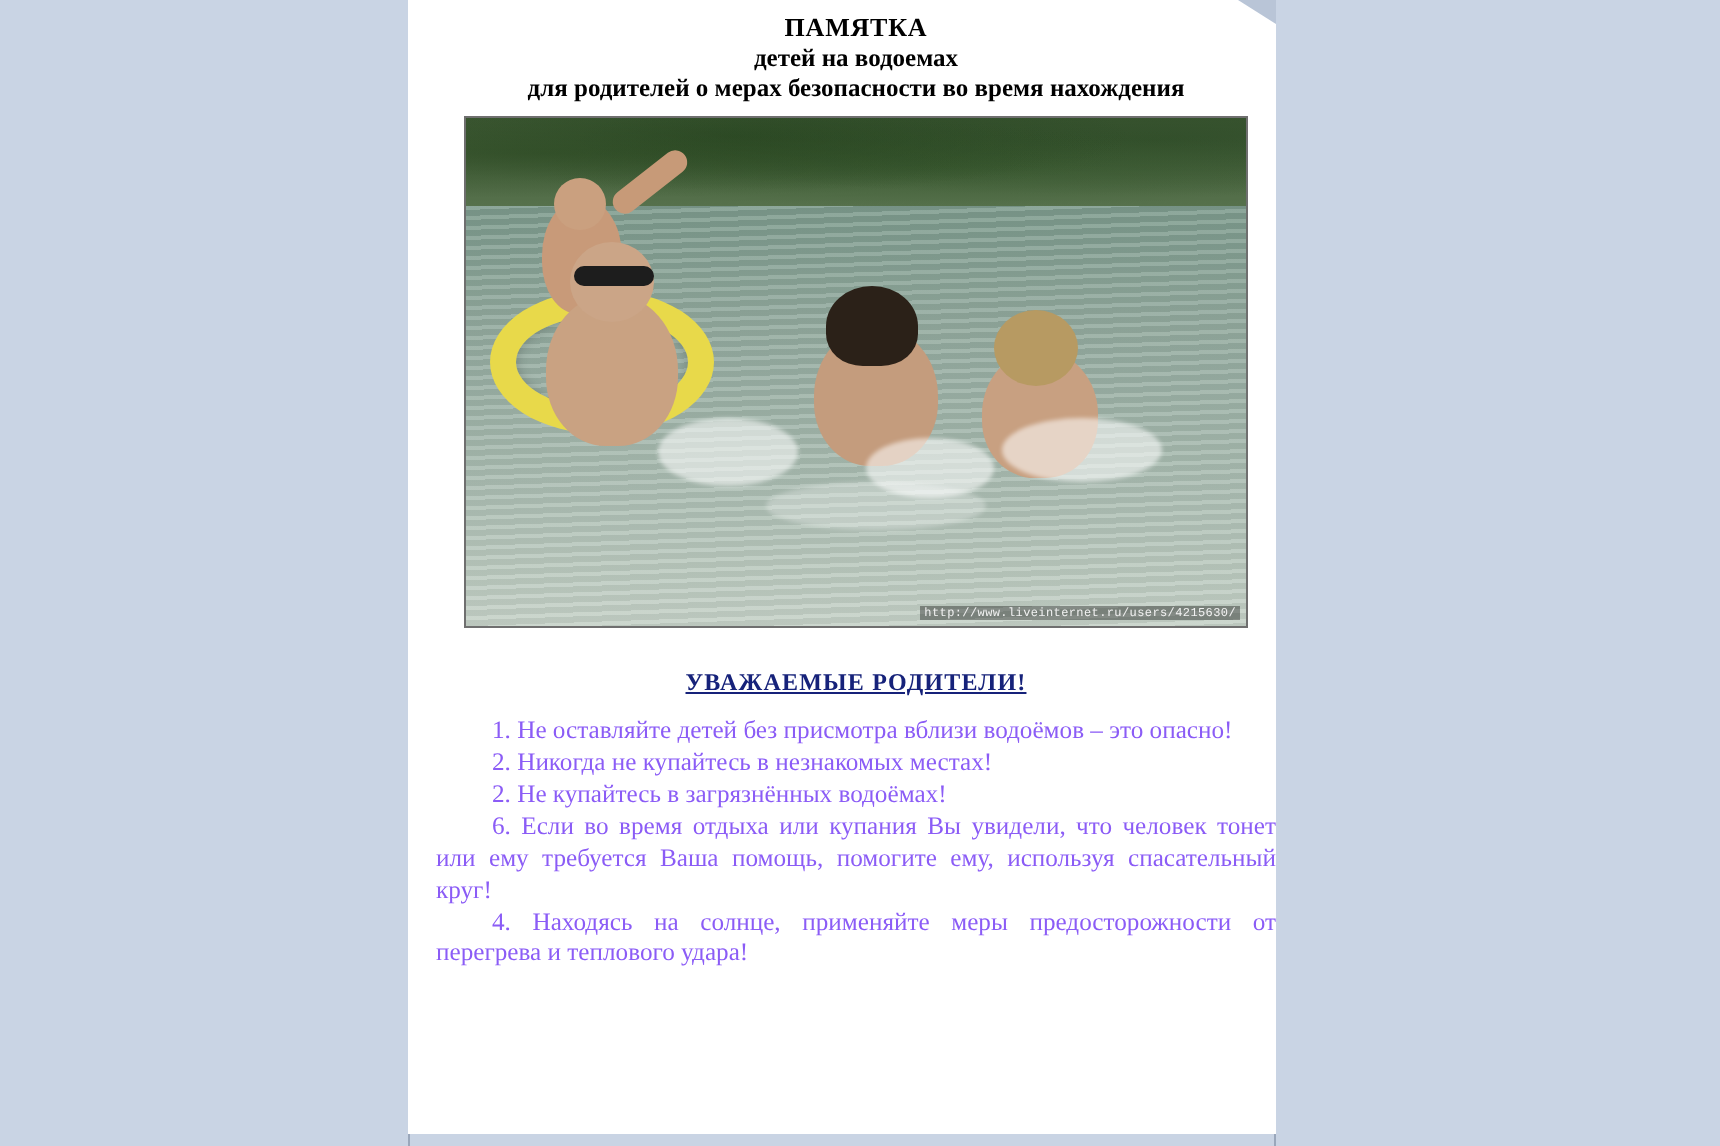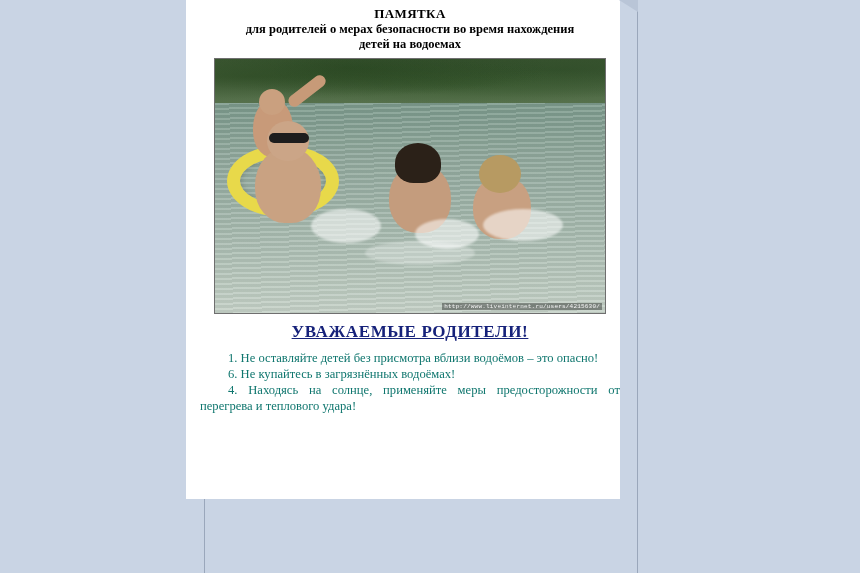--- a/index.html
+++ b/index.html
@@ -14,24 +14,24 @@
     overflow: hidden;
   }
   .page-wrap {
     position: relative;
     width: 860px;
     height: 573px;
   }
   
   .document {
     position: absolute;
-    left: 186px;
+    left: 204px;
     top: 0;
     width: 434px;
-    height: 499px;
+    height: 567px;
     background: #ffffff;
     box-sizing: border-box;
     padding: 4px 0 0 14px;
     overflow: hidden;
   }
   
   .edge-left {
     position: absolute;
     left: 204px;
     top: 0;
@@ -138,52 +138,52 @@
     font-family: "Liberation Mono", monospace;
     font-size: 6px;
     color: #f2f2f2;
     background: rgba(0,0,0,.35);
     padding: 0 2px;
     letter-spacing: .2px;
   }
   .heading-uvaz {
     text-align: center;
     font-weight: bold;
-    font-size: 17px;
+    font-size: 12px;
     color: #16227a;
     text-decoration: underline;
-    margin-top: 8px;
+    margin-top: 20px;
     letter-spacing: 0.6px;
   }
   .body-text {
     margin-top: 9px;
     font-size: 12.6px;
     line-height: 1.26;
     text-align: justify;
-    color: #0f766e;
+    color: #8b5cf6;
   }
   .body-text p {
     margin: 0;
     text-indent: 28px;
   }
 </style>
 </head>
 <body>
 
 <div class="page-wrap">
 
   <div class="edge-left"></div>
   <div class="edge-right"></div>
 
   <div class="document">
 
     <div class="title-block">
       <div class="title-main">ПАМЯТКА</div>
+      <div class="title-sub">детей на водоемах</div>
       <div class="title-sub">для родителей о мерах безопасности во время нахождения</div>
-      <div class="title-sub">детей на водоемах</div>
     </div>
 
     <div class="photo-frame">
       <div class="water-top"></div>
       <div class="water-body"></div>
 
       <div class="ring"></div>
 
       <div class="fig child-a"></div>
       <div class="fig child-a-head"></div>
@@ -204,20 +204,22 @@
       <div class="splash" style="left:268px; top:150px; width:80px; height:32px;"></div>
       <div class="splash" style="left:150px; top:182px; width:110px; height:24px; opacity:.5;"></div>
 
       <div class="photo-credit">http://www.liveinternet.ru/users/4215630/</div>
     </div>
 
     <div class="heading-uvaz">УВАЖАЕМЫЕ  РОДИТЕЛИ!</div>
 
     <div class="body-text">
       <p>1. Не оставляйте детей без присмотра вблизи водоёмов – это опасно!</p>
-      <p>6. Не купайтесь в загрязнённых водоёмах!</p>
+      <p>2. Никогда не купайтесь в незнакомых местах!</p>
+      <p>2. Не купайтесь в загрязнённых водоёмах!</p>
+      <p>6. Если во время отдыха или купания Вы увидели, что человек тонет или ему требуется Ваша помощь, помогите ему, используя спасательный круг!</p>
       <p>4. Находясь на солнце, применяйте меры предосторожности от перегрева и теплового удара!</p>
     </div>
 
   </div>
 
   <div class="corner-fold"></div>
 </div>
 
 </body></html>

